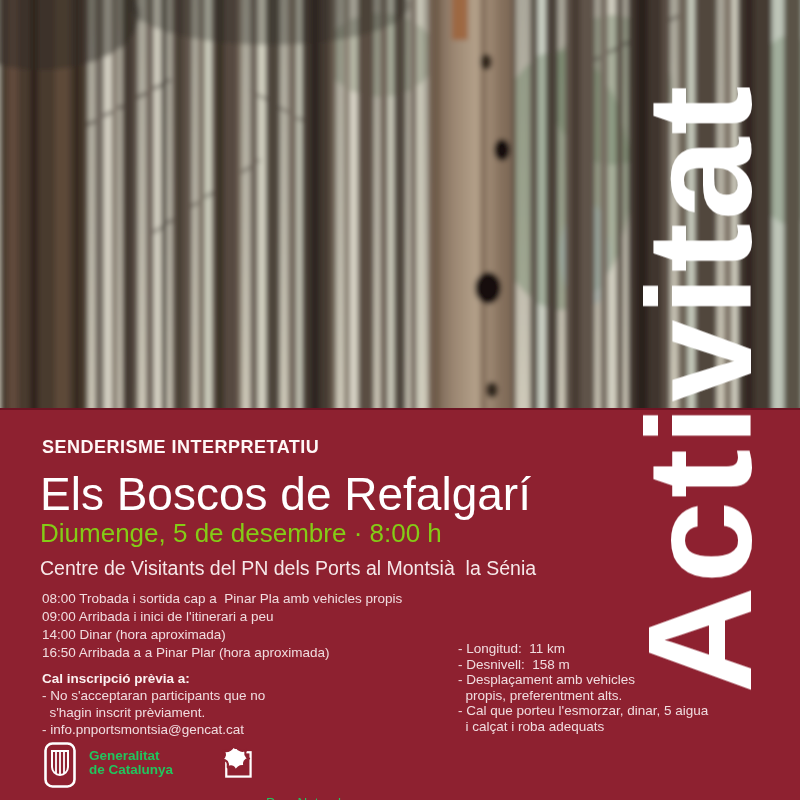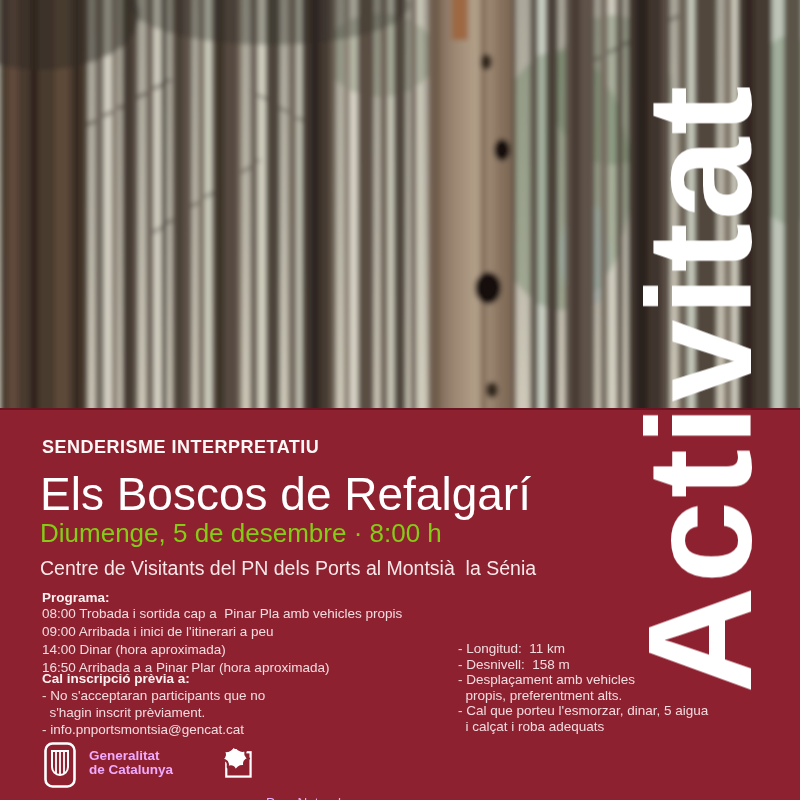--- a/index.html
+++ b/index.html
@@ -39,21 +39,21 @@
   .pre { white-space:pre-wrap; }
   .program { left:42px; top:590px; line-height:18px; }
   .program .sec-heading { line-height:15px; }
   .registration { left:42px; top:670px; line-height:17px; }
   .details { left:458px; top:641px; line-height:15.5px; }
   
   .logo { position:absolute; display:flex; align-items:flex-start; z-index:4; }
   .logo-gencat { left:44px; top:742px; gap:13px; }
   .logo-parc { left:218px; top:744px; gap:13px; }
   .logo svg { flex:0 0 auto; display:block; }
-  .logo-text { color:#f0abfc; font-size:13.5px; line-height:14px; padding-top:4px; }
+  .logo-text { color:#22c55e; font-size:13.5px; line-height:14px; padding-top:4px; }
   .logo-gencat .logo-text { font-weight:bold; padding-top:7px; }
   .logo-parc .l1 { font-weight:normal;margin-top:48px; }
   .logo-parc .l2 { font-weight:bold; }
 </style>
 </head>
 <body>
 
 <div id="poster">
 
   <svg id="photo" viewBox="0 0 800 410" preserveAspectRatio="none" aria-hidden="true">
@@ -165,21 +165,20 @@
   <div class="red-panel"></div>
 
   <div class="side-label">Activitat</div>
 
   <div class="abs category">SENDERISME INTERPRETATIU</div>
   <h1 class="abs title">Els Boscos de Refalgarí</h1>
   <div class="abs datetime">Diumenge, 5 de desembre · 8:00 h</div>
   <div class="abs location pre">Centre de Visitants del PN dels Ports al Montsià  la Sénia</div>
 
   <div class="abs program body-txt">
-    <div class="sec-heading">Programa:</div>
     <div class="pre">08:00 Trobada i sortida cap a  Pinar Pla amb vehicles propis</div>
     <div class="pre">09:00 Arribada i inici de l'itinerari a peu</div>
     <div class="pre">14:00 Dinar (hora aproximada)</div>
     <div class="pre">16:50 Arribada a a Pinar Plar (hora aproximada)</div>
   </div>
 
   <div class="abs registration body-txt">
     <div class="sec-heading">Cal inscripció prèvia a:</div>
     <div class="pre">- No s'acceptaran participants que no
   s'hagin inscrit prèviament.</div>

